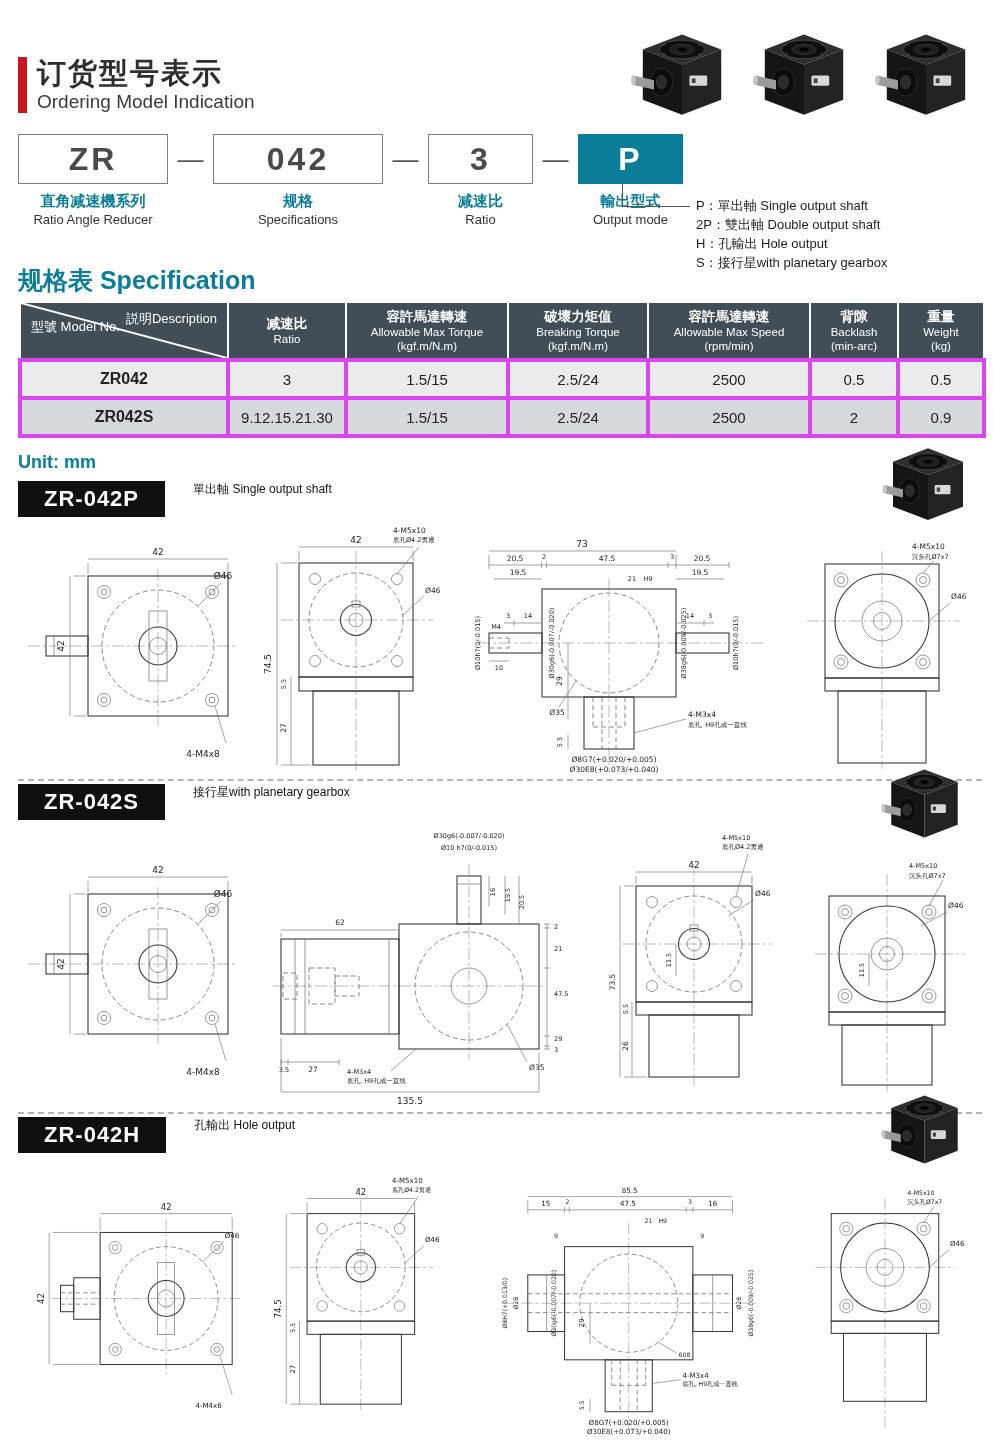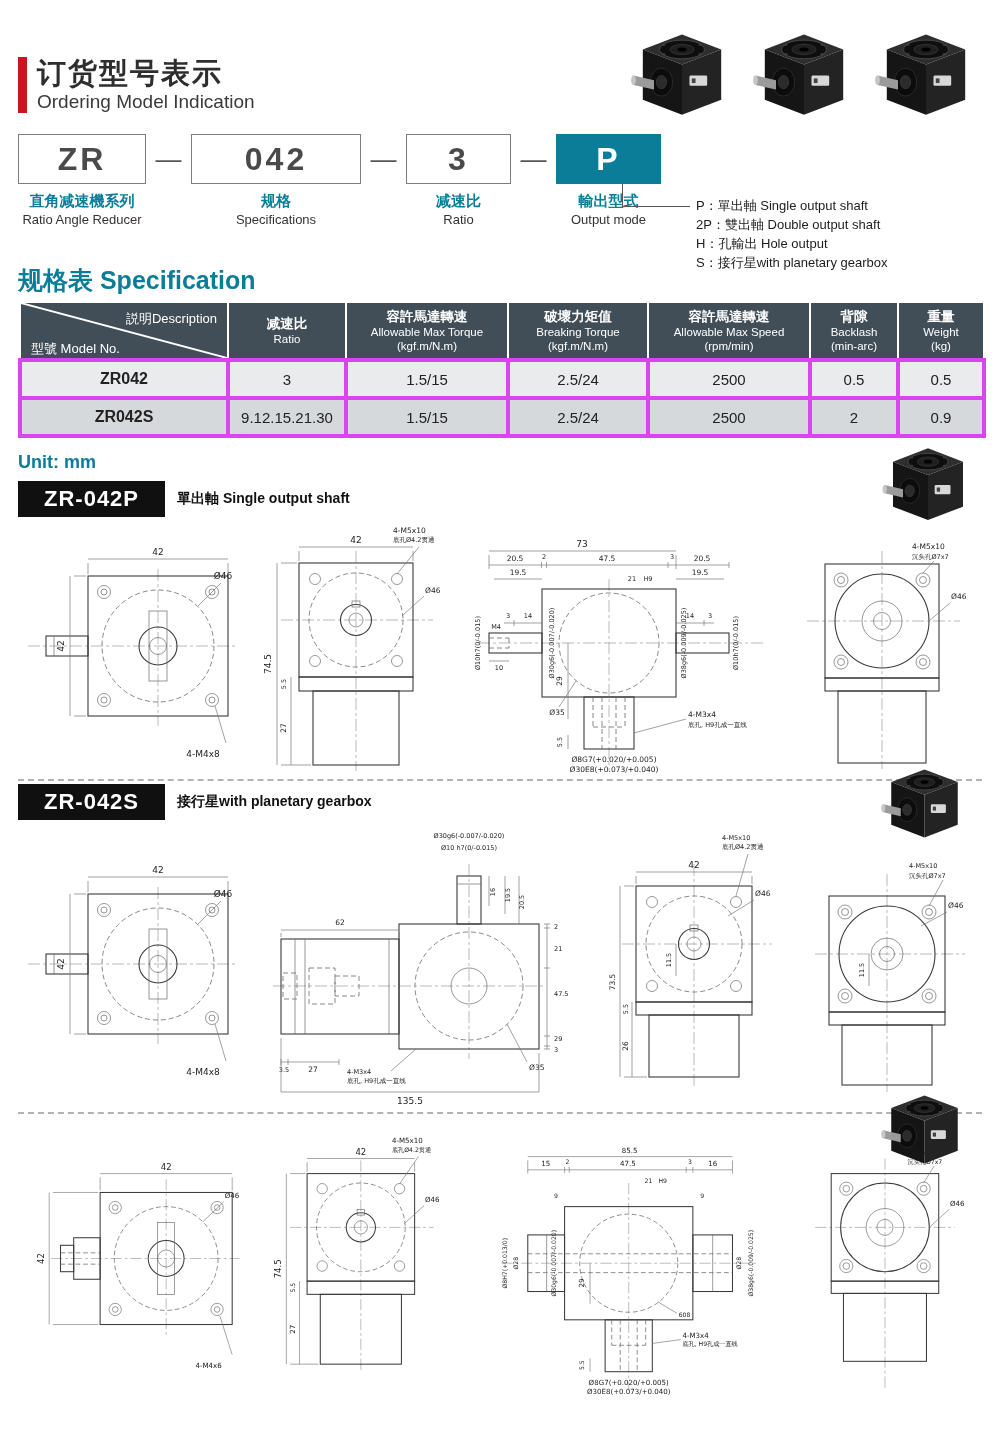--- a/index.html
+++ b/index.html
@@ -15,48 +15,48 @@
   .photos{display:flex;gap:10px}
   .photo{width:112px;height:112px}
   .photo-slot svg{width:100%;height:100%;display:block}
   
   .code-sec{position:relative;height:128px}
   .code-row{display:flex;align-items:center}
   .code-box{border:1px solid #7d7d7d;height:50px;display:flex;align-items:center;justify-content:center;
             font-size:32px;color:#4a4a4a;font-weight:bold;letter-spacing:3px;background:#fff}
   .code-box.hl{background:#0b7d99;border-color:#0b7d99;color:#fff}
   .code-dash{width:45px;text-align:center;font-size:26px;color:#555}
-  .w-zr{width:128px}.w-042{width:170px}.w-3{width:105px}.w-p{width:105px}.sp{width:45px}
+  .w-zr{width:150px}.w-042{width:170px}.w-3{width:105px}.w-p{width:105px}.sp{width:45px}
   .code-labels{display:flex;margin-top:8px;text-align:center}
   .cl-zh{color:#0b7d99;font-size:15px;font-weight:bold}
   .cl-en{color:#333;font-size:13px;margin-top:1px}
   .conn-v{position:absolute;left:604px;top:50px;width:1px;height:22px;background:#555}
   .conn-h{position:absolute;left:604px;top:72px;width:68px;height:1px;background:#555}
   .legend{position:absolute;left:678px;top:62px;font-size:13px;color:#1c1c1c;line-height:19px}
   
   .sec-title{font-size:25px;font-weight:bold;color:#0b7d99;margin:4px 0 6px;line-height:29px}
   table.spec{width:964px;border-collapse:collapse;table-layout:fixed}
   .spec th{background:#414e58;color:#fff;font-weight:normal;border:2px solid #fff;padding:3px 2px;vertical-align:middle;height:58px;text-align:center}
   .spec td{border:4px solid #d946ef;text-align:center;font-size:15px;padding:8px 2px}
   .spec tr.r0 td{background:#e9ebec}
   .spec tr.r1 td{background:#d5d9dc}
   td.model{font-size:16px;font-weight:bold}
   .th-zh{font-size:13.5px;font-weight:bold;display:block;line-height:16px}
   .th-en{font-size:11.5px;display:block;line-height:14px}
   .th-model{position:relative;padding:0}
   .diag{position:absolute;left:0;top:0;width:100%;height:100%}
   .diag-top{position:absolute;top:7px;right:10px;font-size:13px}
-  .diag-bottom{position:absolute;bottom:0;left:10px;font-size:13px}
+  .diag-bottom{position:absolute;bottom:22px;left:10px;font-size:13px}
   
   .dims-title-row{display:flex;align-items:baseline;gap:70px;margin:10px 0 4px;line-height:29px}
   .dims-title{font-size:25px;font-weight:bold;color:#0b7d99}
   .dims-unit{font-size:18px;font-weight:bold;color:#0b7d99}
-  .dim-header{display:flex;align-items:center;gap:12px;margin-bottom:4px}
+  .dim-header{display:flex;align-items:flex-start;gap:28px;margin-bottom:4px}
   .model-badge{background:#101010;color:#fff;font-size:22px;font-weight:bold;padding:5px 26px;letter-spacing:1px}
-  .model-sub{font-size:14px;color:#111;font-weight:bold}
+  .model-sub{font-size:12px;color:#111;font-weight:normal}
   .views{display:flex;justify-content:space-between;align-items:flex-start;width:964px}
   .views-h svg.draw{height:283px}
   .sep{border:none;border-top:2px dashed #b3b3b3;margin:3px 0}
   .photo-dims{position:absolute;right:22px;top:430px;width:100px;height:100px}
   .photo-s{position:absolute;right:28px;top:752px;width:95px;height:95px}
   .photo-h{position:absolute;right:28px;top:1078px;width:95px;height:95px}
   
   svg.draw{display:block}
   .ol{fill:none;stroke:#3b3b3b;stroke-width:1.1}
   .th{fill:none;stroke:#6a6a6a;stroke-width:0.7}
@@ -581,20 +581,24 @@
         <text class="lb6" x="112" y="54" text-anchor="start">沉头孔Ø7x7</text>
         <line class="dim" x1="124" y1="102" x2="150" y2="88"></line>
         <text class="lb7" x="151" y="84" text-anchor="start">Ø46</text>
       </svg>
     </div>
   </div>
 
   <hr class="sep">
 
   <div>
+    <div class="dim-header">
+      <div class="model-badge">ZR-042H</div>
+      <div class="model-sub">孔輸出 Hole output</div>
+    </div>
     <div class="views views-h">
 
       <svg class="draw" width="235" height="300" viewBox="0 0 235 300">
         <line class="cl" x1="28" y1="150" x2="228" y2="150"></line>
           <line class="cl" x1="150" y1="66" x2="150" y2="232"></line>
         <rect class="ol" x="80" y="80" width="140" height="140"></rect>
         <rect class="ol" x="52" y="128" width="28" height="44"></rect>
           <rect class="ol" x="38" y="136" width="14" height="28"></rect>
         <line class="dsh" x1="38" y1="144" x2="80" y2="144"></line>
           <line class="dsh" x1="38" y1="156" x2="80" y2="156"></line>

